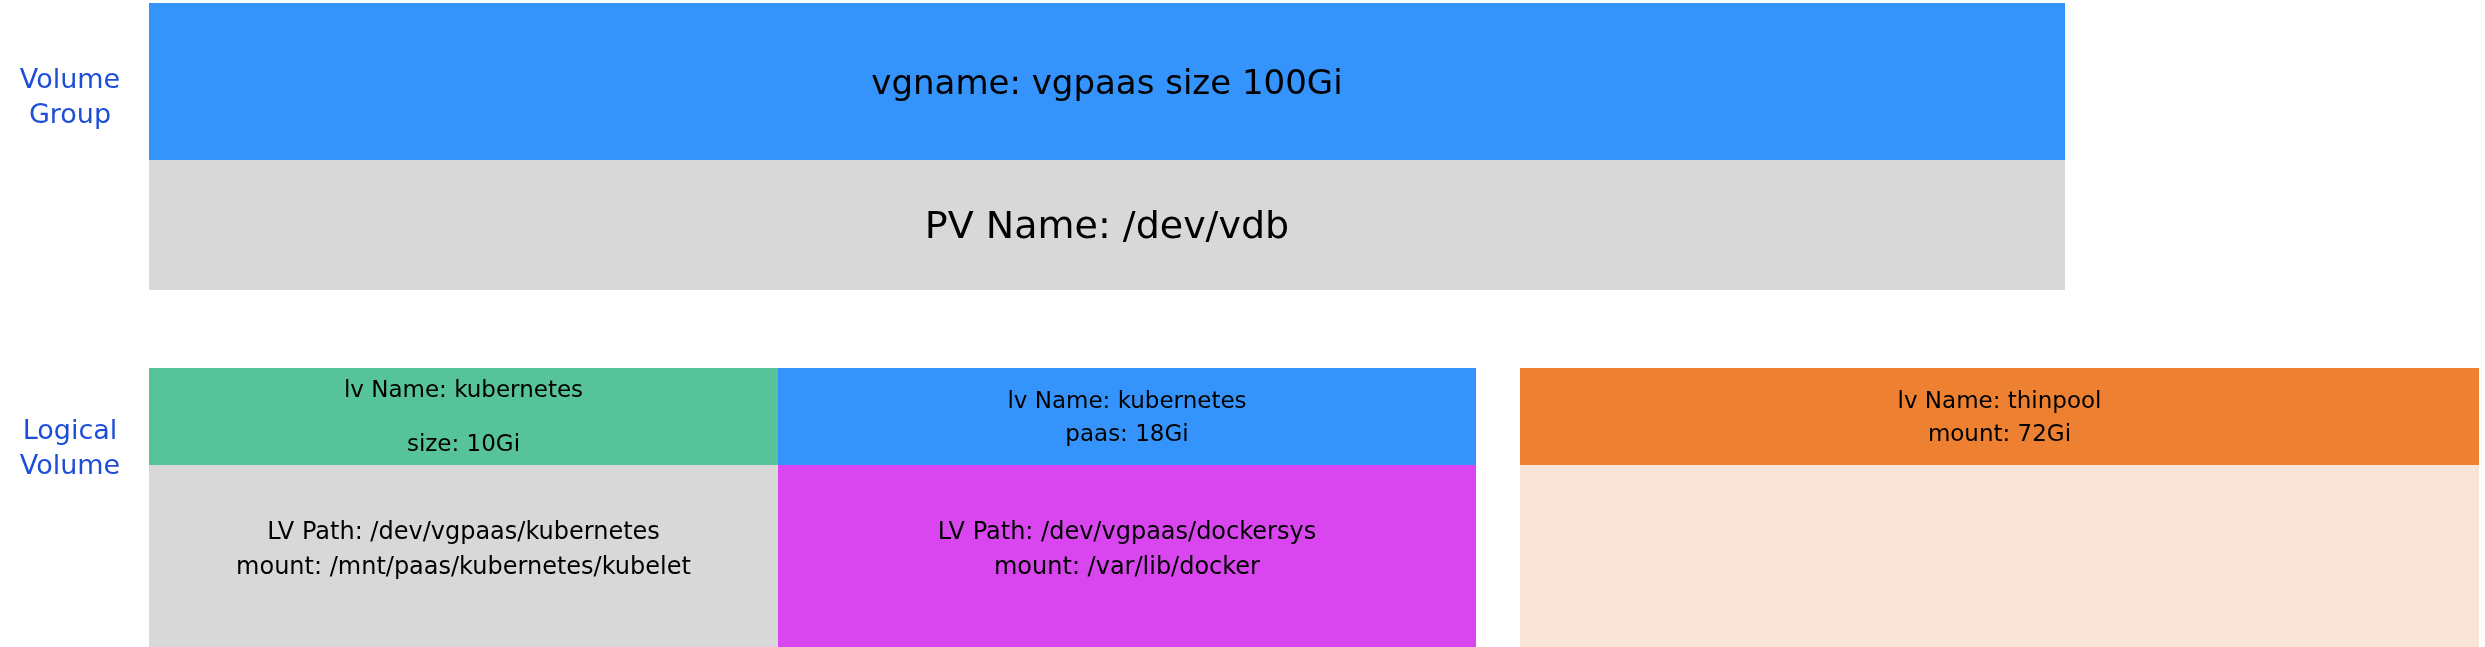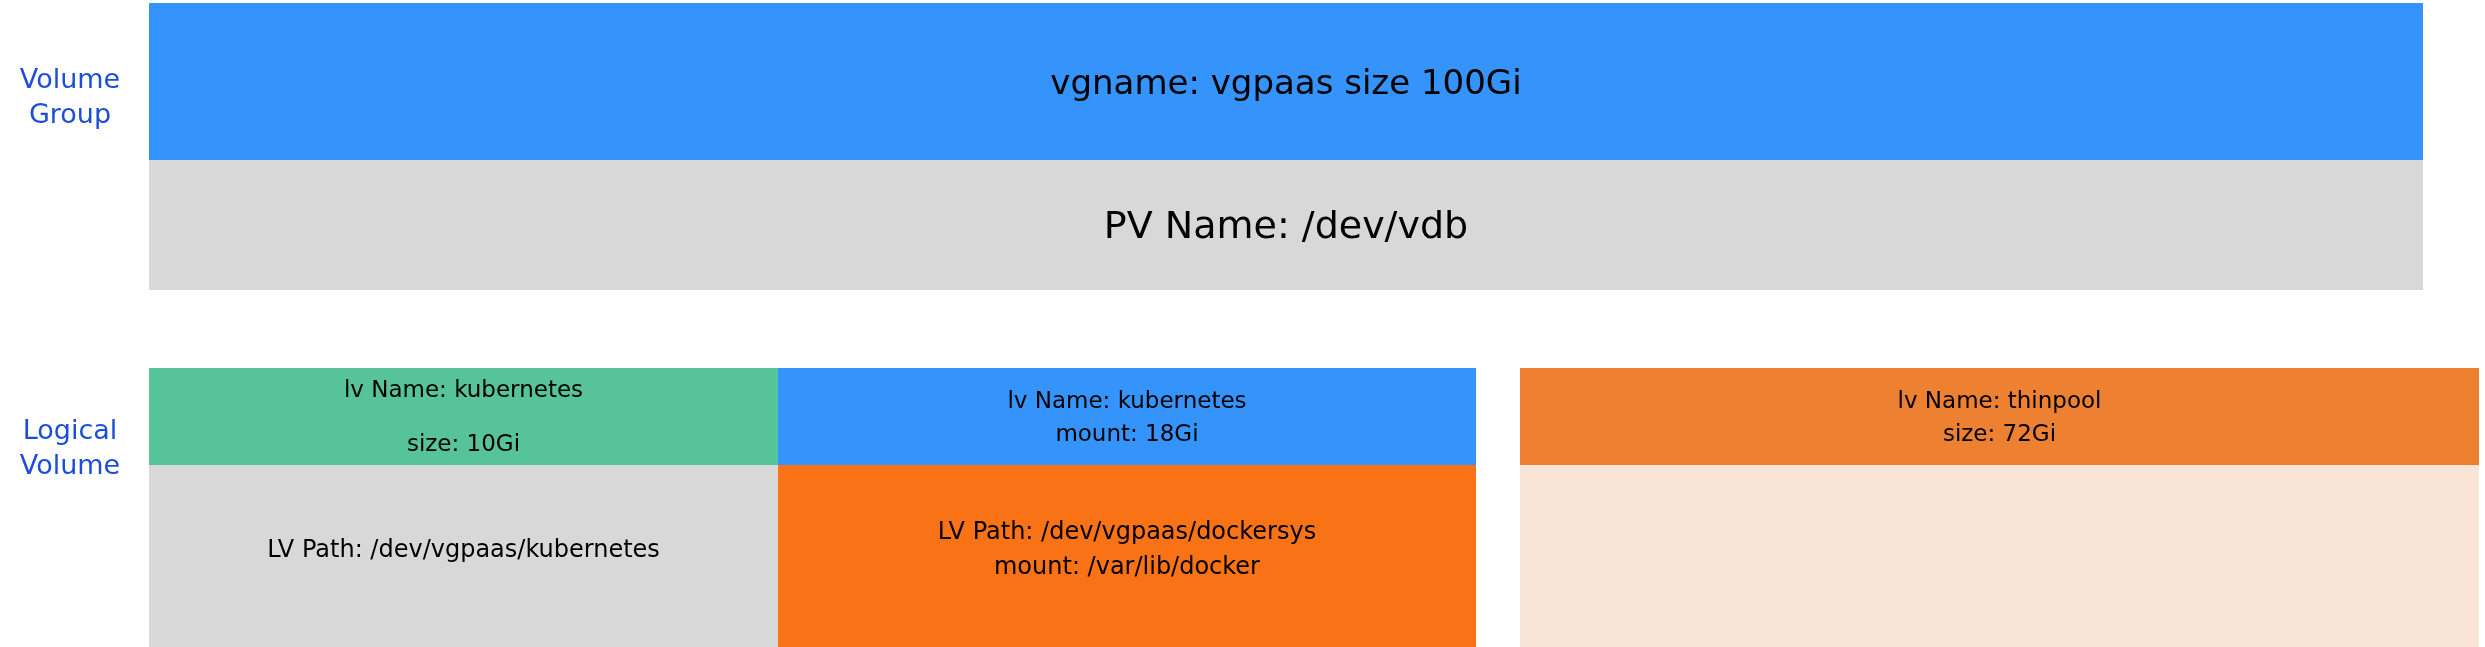--- a/index.html
+++ b/index.html
@@ -37,21 +37,21 @@
     white-space: pre-line;
   }
   .row-label-vg  { top: 61px; }
   .row-label-lv  { top: 412px; }
 
   
   .vg-section {
     position: absolute;
     left: 149px;
     top: 3px;
-    width: 2274px;
+    width: 1916px;
     height: 287px;
   }
   .vg-band {
     position: absolute;
     left: 0;
     width: 100%;
     display: flex;
     align-items: center;
     justify-content: center;
     text-align: center;
@@ -110,21 +110,21 @@
     text-align: center;
     font-size: 24px;
     line-height: 1.45;
     box-sizing: border-box;
     padding-bottom: 14px;
   }
 
   .bg-green      { background: #57c39a; gap: 21px; }
   .bg-green-soft { background: #d8d8d8; }
   .bg-blue       { background: #3494fb; }
-  .bg-blue-soft  { background: #f97316; }
+  .bg-blue-soft  { background: #d946ef; }
   .bg-orange     { background: #ee8031; }
   .bg-orange-soft{ background: #fae4d8; }
 
   .line { display: block; }
 </style>
 </head>
 <body>
 
 <div class="diagram">
 
@@ -145,38 +145,39 @@
 
   <div class="lv-section">
 
     <div class="lv-col lv-col-kubernetes">
       <div class="lv-head bg-green">
         <span class="line">lv Name: kubernetes</span>
         <span class="line">size: 10Gi</span>
       </div>
       <div class="lv-body bg-green-soft">
         <span class="line">LV Path: /dev/vgpaas/kubernetes</span>
+        <span class="line">mount: /mnt/paas/kubernetes/kubelet</span>
       </div>
     </div>
 
     <div class="lv-col lv-col-dockersys">
       <div class="lv-head bg-blue">
         <span class="line">lv Name: kubernetes</span>
-        <span class="line">mount: 18Gi</span>
+        <span class="line">paas: 18Gi</span>
       </div>
       <div class="lv-body bg-blue-soft">
         <span class="line">LV Path: /dev/vgpaas/dockersys</span>
         <span class="line">mount: /var/lib/docker</span>
       </div>
     </div>
 
     <div class="lv-col lv-col-thinpool">
       <div class="lv-head bg-orange">
         <span class="line">lv Name: thinpool</span>
-        <span class="line">size: 72Gi</span>
+        <span class="line">mount: 72Gi</span>
       </div>
       <div class="lv-body bg-orange-soft">
         <span class="line"></span>
         <span class="line"></span>
       </div>
     </div>
 
   </div>
 </div>
 

